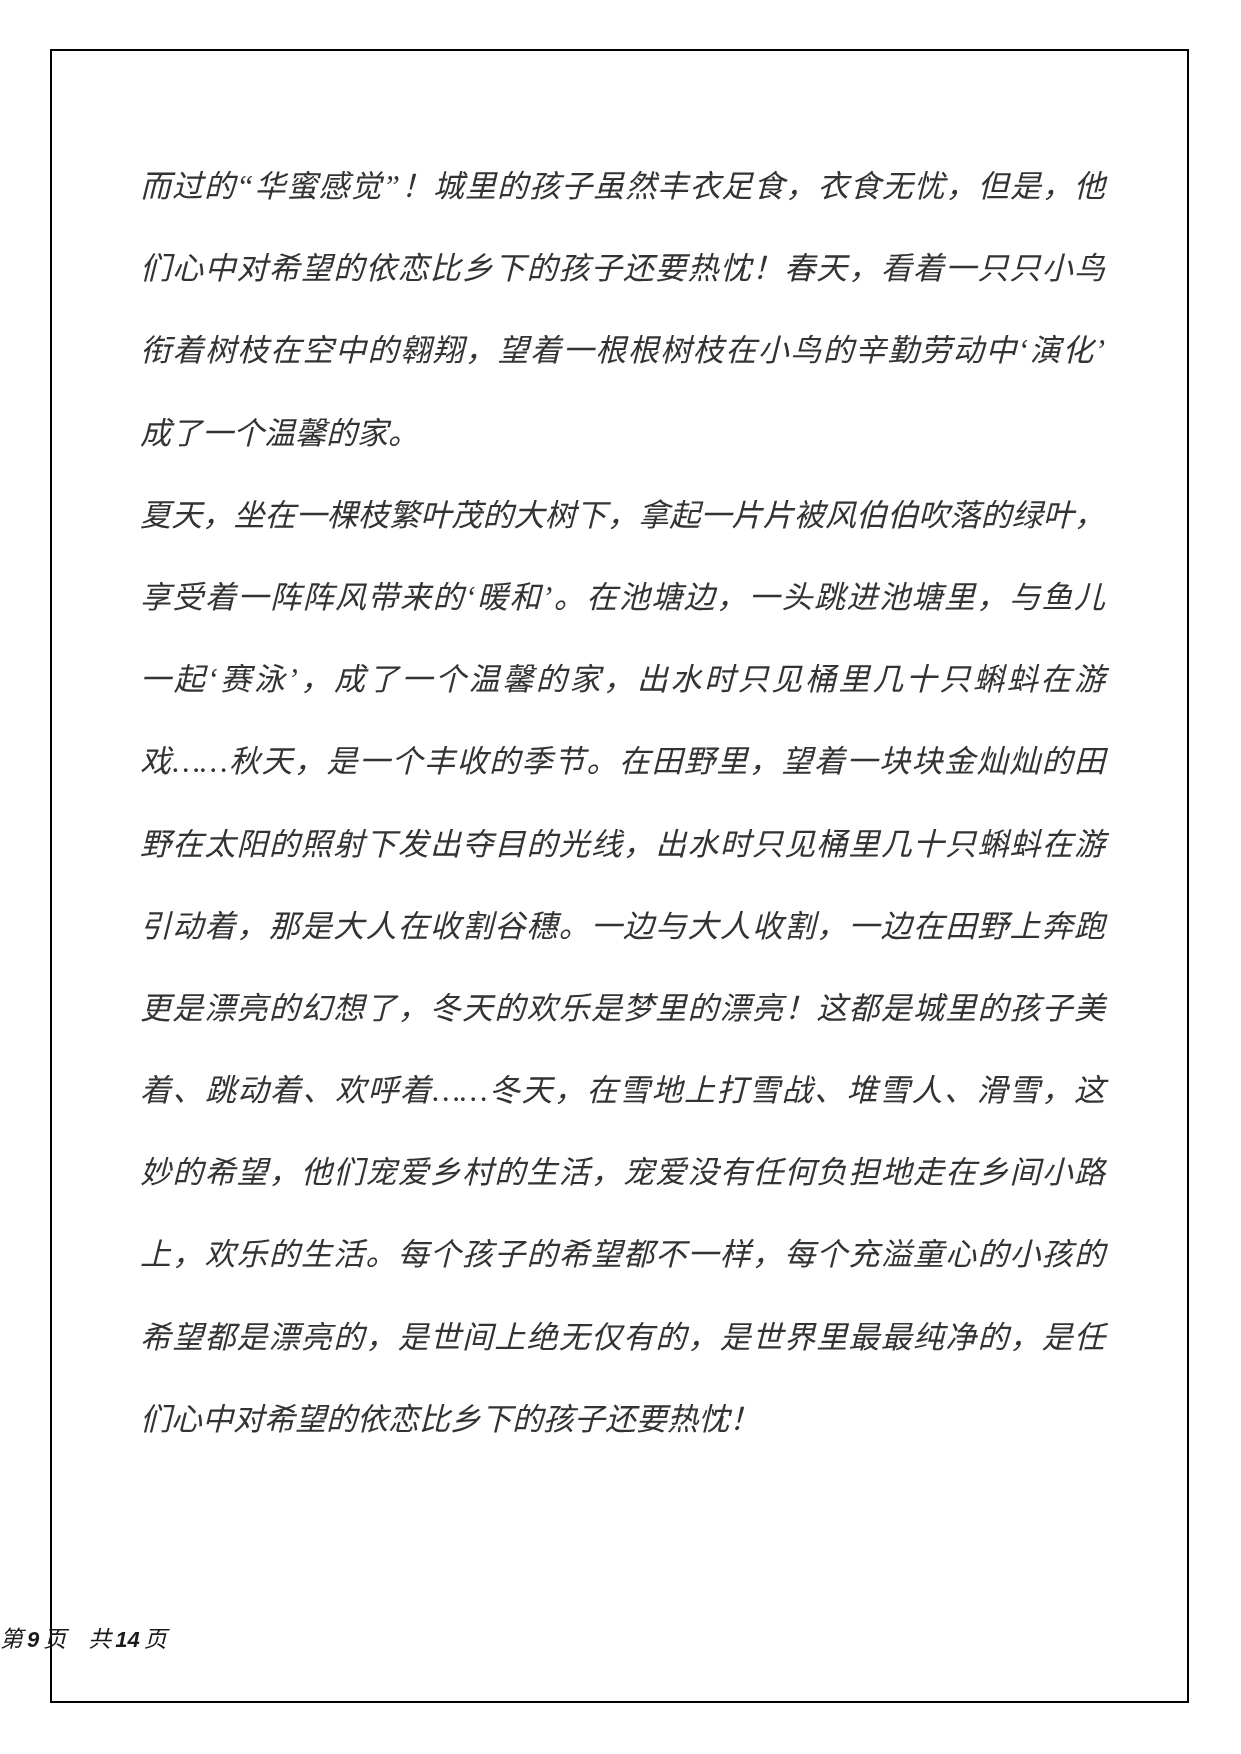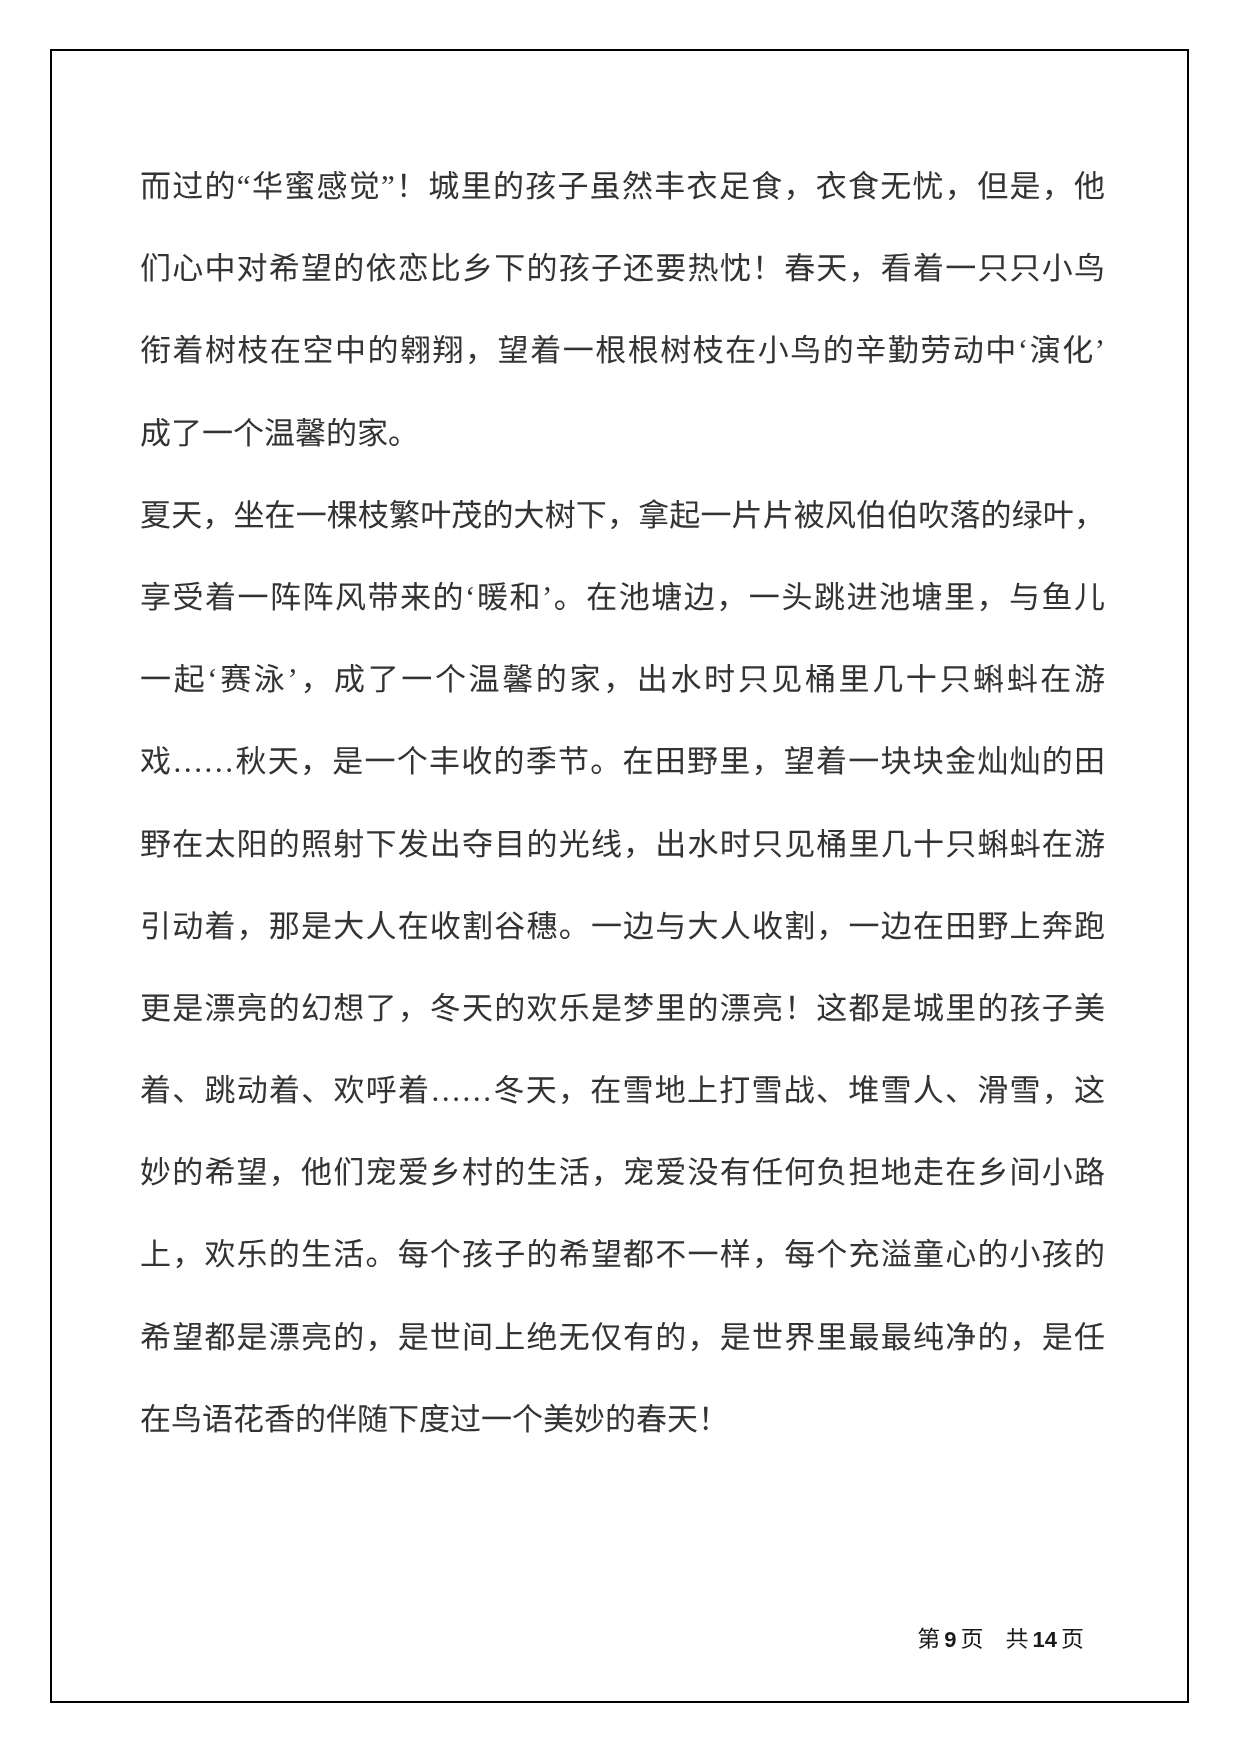--- a/index.html
+++ b/index.html
@@ -9,20 +9,21 @@
     width: 1241px;
     height: 1754px;
     font-family: "Liberation Serif", "DejaVu Serif", serif;
   }
   .sheet {
     position: relative;
     width: 1241px;
     height: 1754px;
     background: #ffffff;
     overflow: hidden;
+    font-style: italic;
   }
   .page-frame {
     position: absolute;
     left: 50px;
     top: 49px;
     width: 1139px;
     height: 1654px;
     border: 2px solid #000000;
     box-sizing: border-box;
     background: #ffffff;
@@ -51,21 +52,21 @@
   .line.indent {
     text-indent: 62px;
   }
   .page-footer {
     position: absolute;
     left: 0;
     top: 1620px;
     width: 1084px;
     height: 40px;
     line-height: 40px;
-    text-align: right;
+    text-align: left;
     color: #1a1a1a;
     font-size: 23px;
   }
   .page-footer .num {
     font-family: "Liberation Sans", "DejaVu Sans", sans-serif;
     font-weight: 700;
     font-size: 22px;
     margin: 0 4px;
   }
   .page-footer .total-group {
@@ -93,21 +94,21 @@
       <div class="line">享受着一阵阵风带来的‘暖和’。在池塘边，一头跳进池塘里，与鱼儿</div>
       <div class="line">一起‘赛泳’，成了一个温馨的家，出水时只见桶里几十只蝌蚪在游</div>
       <div class="line">戏……秋天，是一个丰收的季节。在田野里，望着一块块金灿灿的田</div>
       <div class="line">野在太阳的照射下发出夺目的光线，出水时只见桶里几十只蝌蚪在游</div>
       <div class="line">引动着，那是大人在收割谷穗。一边与大人收割，一边在田野上奔跑</div>
       <div class="line">更是漂亮的幻想了，冬天的欢乐是梦里的漂亮！这都是城里的孩子美</div>
       <div class="line">着、跳动着、欢呼着……冬天，在雪地上打雪战、堆雪人、滑雪，这</div>
       <div class="line">妙的希望，他们宠爱乡村的生活，宠爱没有任何负担地走在乡间小路</div>
       <div class="line">上，欢乐的生活。每个孩子的希望都不一样，每个充溢童心的小孩的</div>
       <div class="line">希望都是漂亮的，是世间上绝无仅有的，是世界里最最纯净的，是任</div>
-      <div class="line para-end">在鸟语花香的伴随下度过一个美妙的春天！</div>
+      <div class="line para-end">们心中对希望的依恋比乡下的孩子还要热忱！</div>
     </div>
 
   </div>
 
   <div class="page-footer">
     <span>第</span><span class="num">9</span><span>页</span><span class="total-group">共</span><span class="num">14</span><span>页</span>
   </div>
 
 </div>
 

